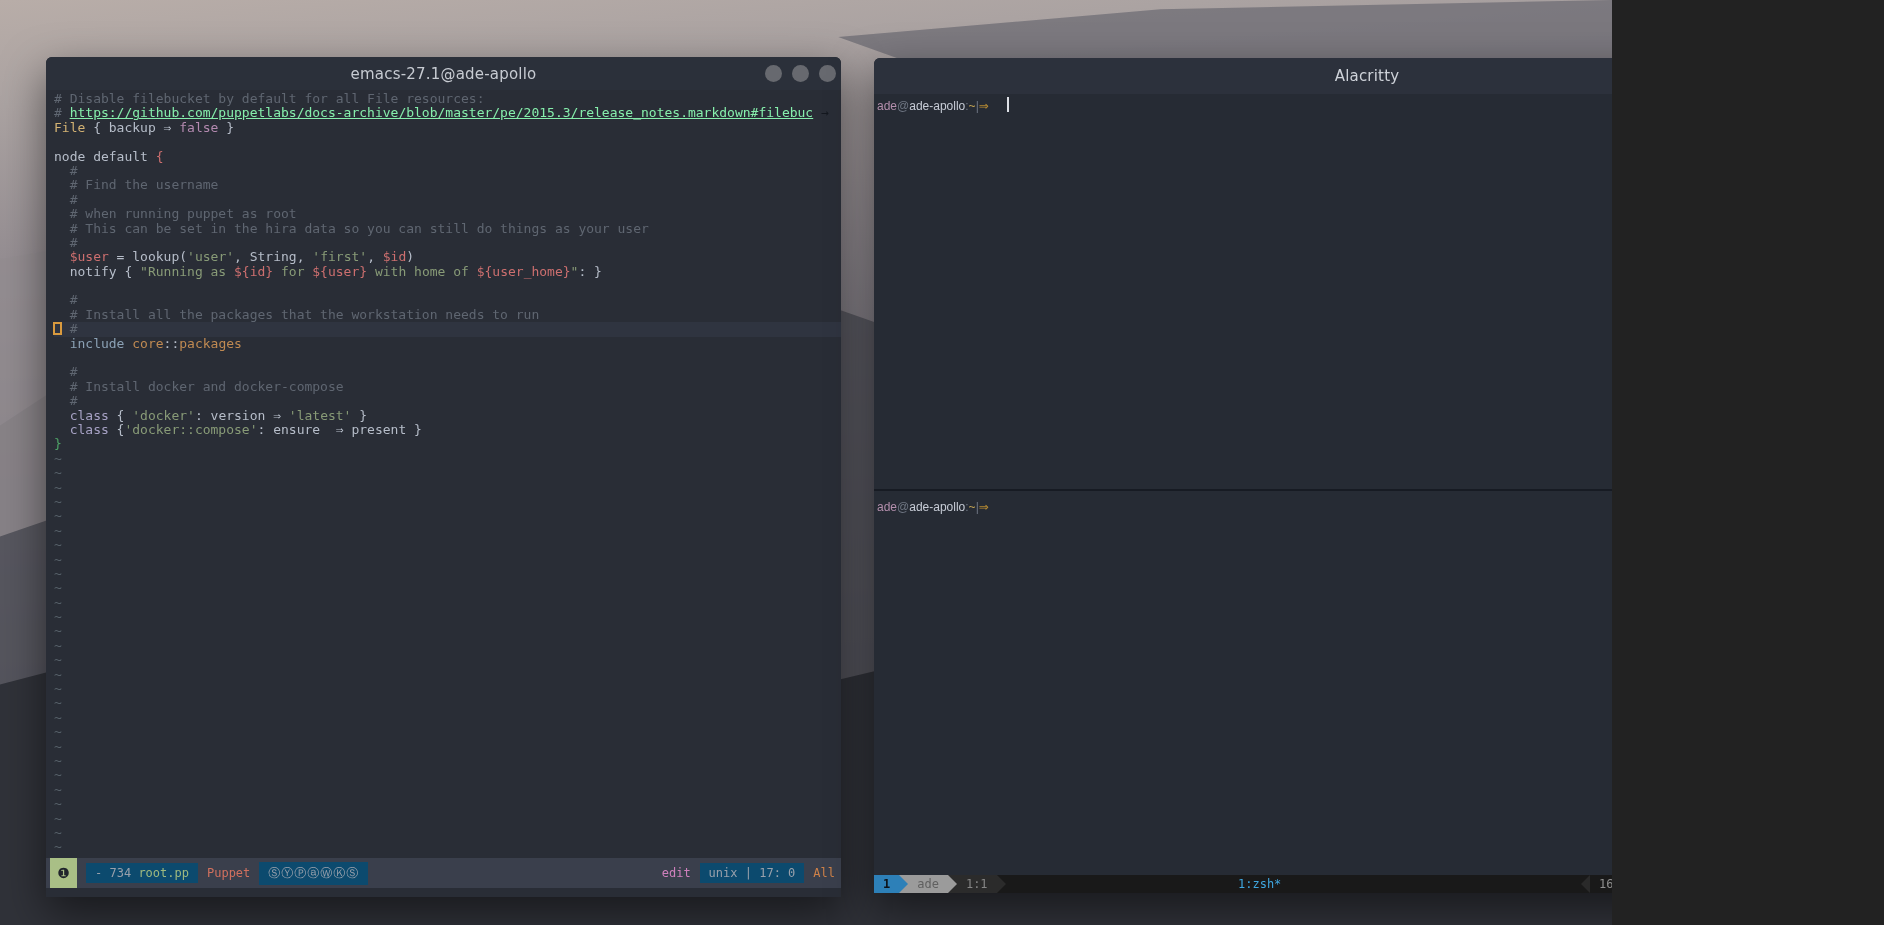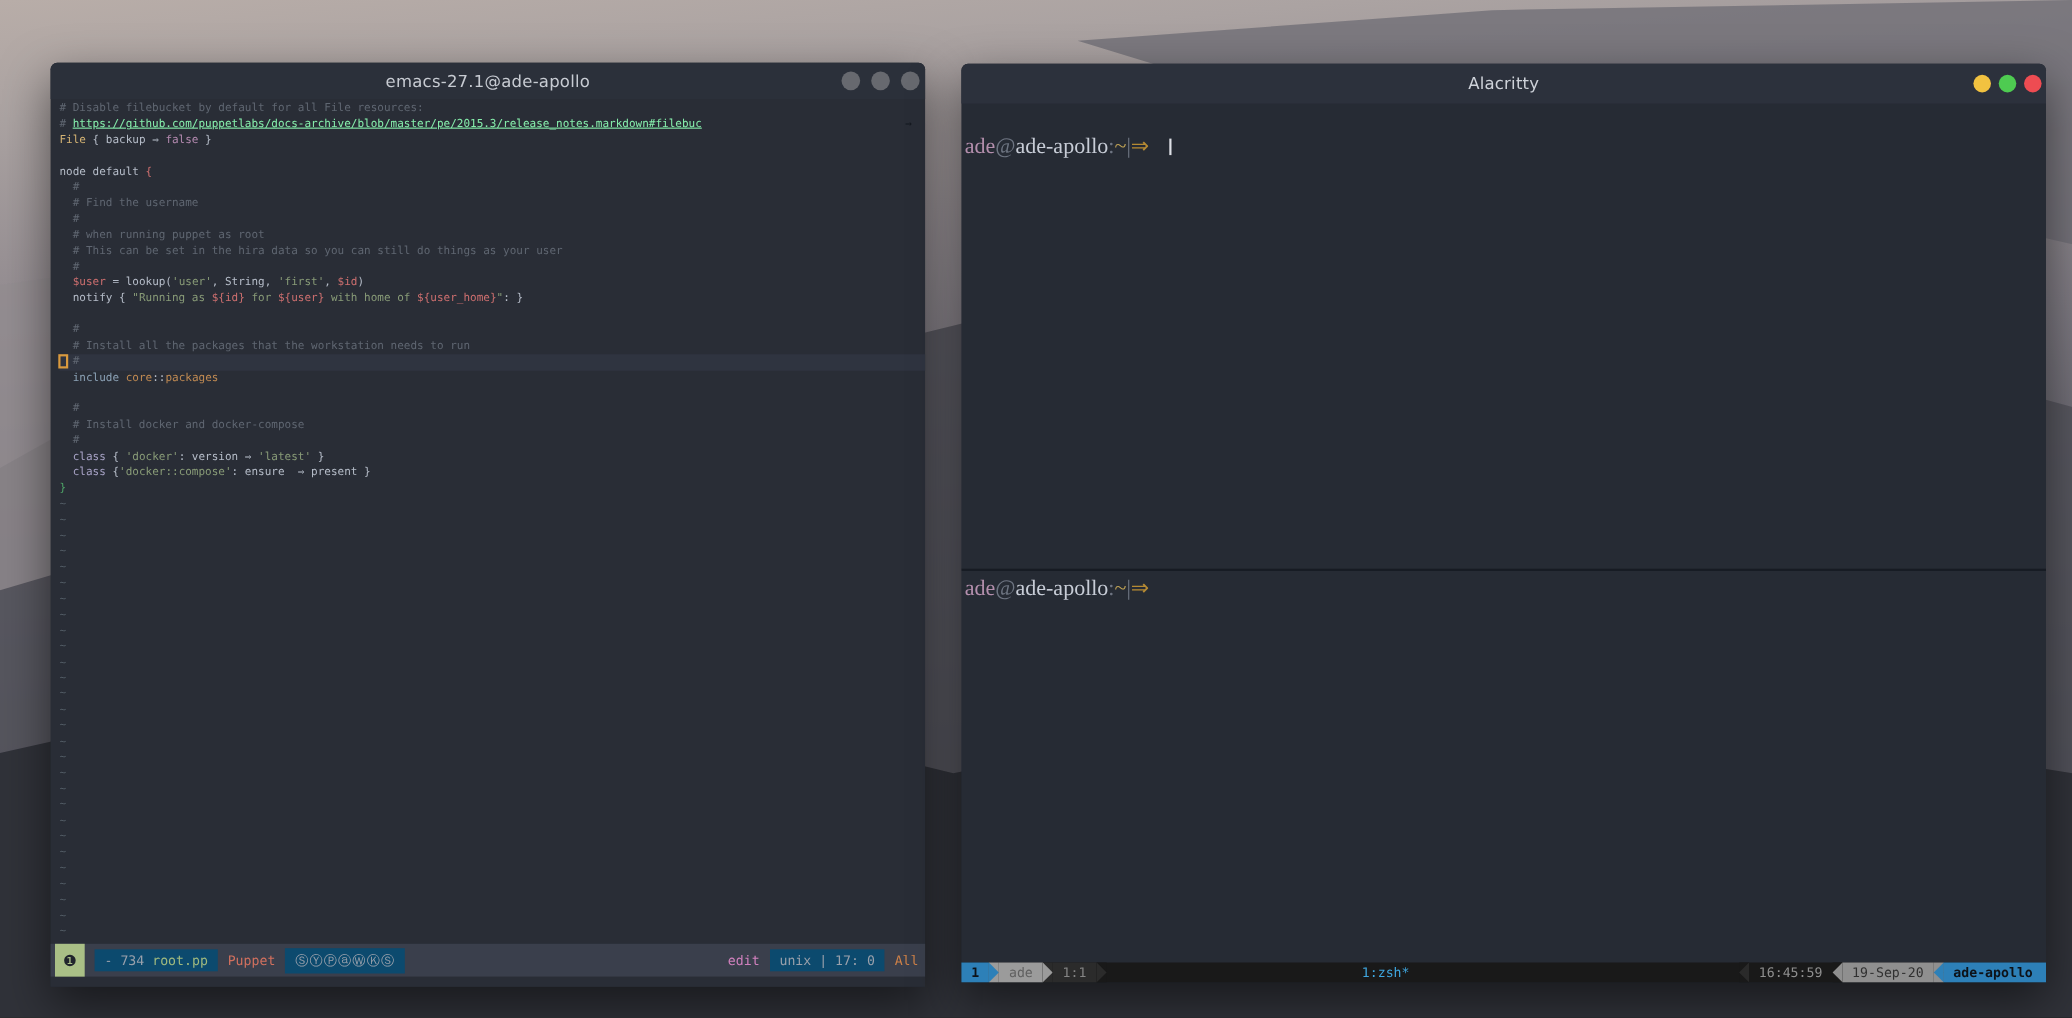--- a/index.html
+++ b/index.html
@@ -1,35 +1,35 @@
 <!DOCTYPE html>
 <html><head>
 <meta charset="utf-8">
 <style>
   html,body{margin:0;padding:0;background:#222;}
-  .desktop{position:relative;width:1884px;height:925px;overflow:hidden;
+  .desktop{position:relative;width:1612px;height:925px;overflow:hidden;
     font-family:"DejaVu Sans","Liberation Sans",sans-serif;
     background:linear-gradient(175deg,#b8ada8 0%,#aba3a2 10%,#968f93 24%,#7e7a82 40%,#62616a 58%,#474850 78%,#2e3037 100%);}
   .ridge{position:absolute;left:0;top:0;width:100%;height:100%;}
   .r1{background:#6e6c74;clip-path:polygon(52% 4%,72% 1%,100% 0,100% 24%,74% 12%,60% 9%);opacity:.75;}
   .r2{background:#53535c;clip-path:polygon(0 46%,14% 30%,30% 40%,48% 31%,66% 42%,82% 30%,100% 40%,100% 100%,0 100%);opacity:.85;}
   .r3{background:#938d91;clip-path:polygon(0 28%,14% 24%,10% 52%,0 58%);opacity:.8;}
   .r4{background:#303239;clip-path:polygon(0 74%,22% 64%,46% 76%,70% 66%,100% 76%,100% 100%,0 100%);}
 
   .window{position:absolute;box-shadow:0 16px 44px rgba(0,0,0,.5);border-radius:6px 6px 0 0;}
   .titlebar{position:relative;display:flex;align-items:center;justify-content:center;border-radius:6px 6px 0 0;}
   .tb-title{font-size:15px;letter-spacing:.2px;}
 
   
   .emacs{left:46px;top:57px;width:795px;height:840px;background:#292d36;}
   .emacs .titlebar{height:33px;background:#2b303a;color:#c7cbd2;}
   .e-btns{position:absolute;right:5px;top:0;height:33px;display:flex;align-items:center;gap:10px;}
   .e-btn{width:17px;height:17px;border-radius:50%;background:#67696f;display:inline-block;}
   .ebuf{position:absolute;top:33px;bottom:39px;left:0;right:0;overflow:hidden;padding:2px 0 0 8px;
-    font-family:"DejaVu Sans Mono","Liberation Mono",monospace;font-size:10px;}
+    font-family:"DejaVu Sans Mono","Liberation Mono",monospace;font-size:13px;}
   .eline{position:relative;white-space:pre;height:14.4px;line-height:14.4px;}
   .eline.cur{background:#2f3440;margin-right:-8px;}
   .ecursor{position:absolute;left:-1px;top:0;width:9px;height:13px;border:2px solid #d99a3e;box-sizing:border-box;background:transparent;}
   .trunc{position:absolute;right:12px;color:#14181f;}
   .tk-com{color:#5f6671;} .tk-link{color:#86efac;text-decoration:underline;}
   .tk-def{color:#b6bdc9;} .tk-type{color:#d3b273;} .tk-const{color:#b48ab0;}
   .tk-var{color:#cd6f6f;} .tk-str{color:#889b77;} .tk-kw{color:#8ba1b5;}
   .tk-kw2{color:#a7a2c5;} .tk-mod{color:#c08a52;}
   .tk-brace-o{color:#cd6f6f;} .tk-brace-c{color:#4ea568;} .tk-tilde{color:#566069;}
 
@@ -47,21 +47,21 @@
   .ml-all{color:#cf8148;margin-right:6px;}
   .echo{position:absolute;left:0;right:0;bottom:0;height:9px;background:#292d36;}
 
   
   .alacritty{left:874px;top:58px;width:986px;height:835px;background:#262b34;}
   .alacritty .titlebar{height:36px;background:#2c313c;color:#ced2d9;}
   .traffic{position:absolute;right:4px;top:0;height:36px;display:flex;align-items:center;gap:7px;}
   .tl{width:16px;height:16px;border-radius:50%;display:inline-block;}
   .tl-y{background:#f2c240;} .tl-g{background:#4ecb51;} .tl-r{background:#ee4c52;}
   .term{position:absolute;top:36px;bottom:18px;left:0;right:0;overflow:hidden;
-    font-family:Liberation Serif, serif;font-size:20px;line-height:17px;margin-top:28px;}
+    font-family:Liberation Sans, sans-serif;font-size:12px;line-height:17px;}
   .pane-top{position:absolute;top:0;left:0;right:0;height:395px;padding:3px 0 0 3px;box-sizing:border-box;}
   .pane-divider{position:absolute;top:395px;left:0;right:0;height:2px;background:#171b23;}
   .pane-bottom{position:absolute;top:397px;left:0;right:0;bottom:0;padding:8px 0 0 3px;box-sizing:border-box;}
   .promptline{white-space:pre;}
   .pt-user{color:#b48fad;} .pt-dim{color:#6e7582;} .pt-host{color:#c7ccd6;}
   .pt-path{color:#c2a455;} .pt-arrow{color:#b58a33;}
   .beam{display:inline-block;width:2px;height:15px;background:#dde0e6;vertical-align:-2px;margin-left:18px;}
 
   .tmuxbar{position:absolute;left:0;right:0;bottom:0;height:18px;background:#191919;
     display:flex;align-items:stretch;

